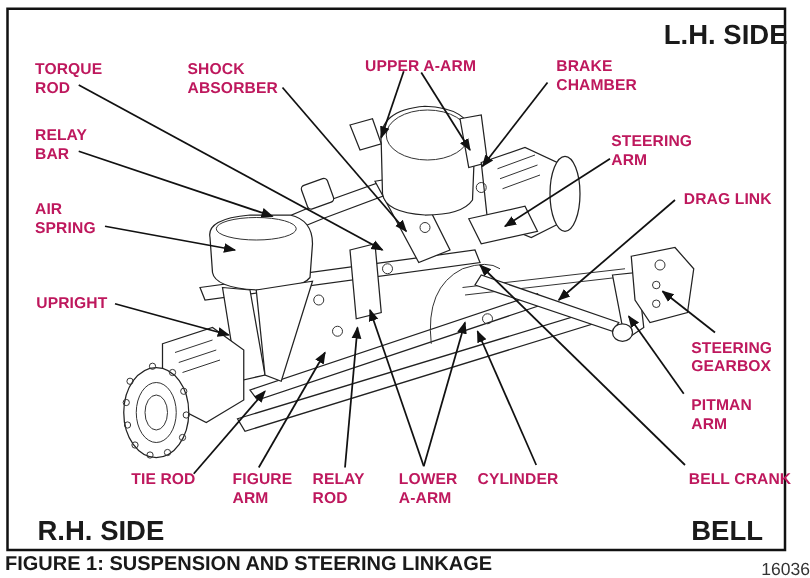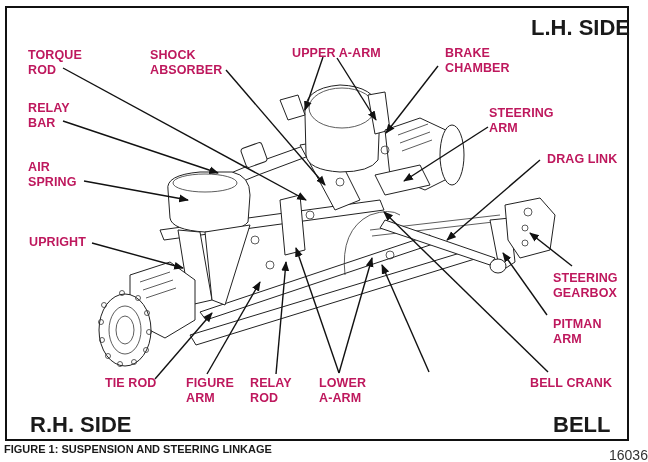--- a/index.html
+++ b/index.html
@@ -4,21 +4,21 @@
 <style>
   html, body { margin:0; padding:0; background:#ffffff; }
   body { width:648px; height:462px; position:relative; overflow:hidden;
          font-family:"Liberation Sans", sans-serif; color:#111; }
   #frame { position:absolute; left:5px; top:6px; width:624px; height:435px;
            border:2px solid #111; box-sizing:border-box; }
   svg#art { position:absolute; left:0; top:0; width:648px; height:462px; }
   .lbl { position:absolute; font-weight:bold; font-size:12.5px; line-height:15px;
          color:#be185d; white-space:nowrap; letter-spacing:0.1px; }
   .side { position:absolute; font-weight:bold; font-size:22px; color:#1a1a1a; }
-  .caption { position:absolute; left:4px; top:443px; font-weight:bold; font-size:11px; color:#1a1a1a; }
+  .caption { position:absolute; left:4px; top:443px; font-weight:bold; font-size:16px; color:#1a1a1a; }
   .figno { position:absolute; left:609px; top:447px; font-size:14px; color:#333; }
   .part { fill:#ffffff; stroke:#222; stroke-width:1; }
   .thin { fill:none; stroke:#333; stroke-width:0.8; }
   .lead { stroke:#111; stroke-width:1.4; fill:none; }
 </style>
 </head>
 <body>
 
 <div id="frame"></div>
 
@@ -180,22 +180,23 @@
 </div>
 <div class="lbl" style="left:250px;top:376px">
   <div>RELAY</div>
   <div>ROD</div>
 </div>
 <div class="lbl" style="left:319px;top:376px">
   <div>LOWER</div>
   <div>A-ARM</div>
 </div>
 <div class="lbl" style="left:382px;top:376px">
-</div>
-<div class="lbl" style="left:530px;top:376px">
+  <div>CYLINDER</div>
+</div>
+<div class="lbl" style="left:551px;top:376px">
   <div>BELL CRANK</div>
 </div>
 
 <div class="side" style="left:531px;top:15px">L.H. SIDE</div>
 <div class="side" style="left:30px;top:412px">R.H. SIDE</div>
 <div class="side" style="left:553px;top:412px">BELL</div>
 
 <div class="caption">FIGURE 1: SUSPENSION AND STEERING LINKAGE</div>
 <div class="figno">16036</div>
 

